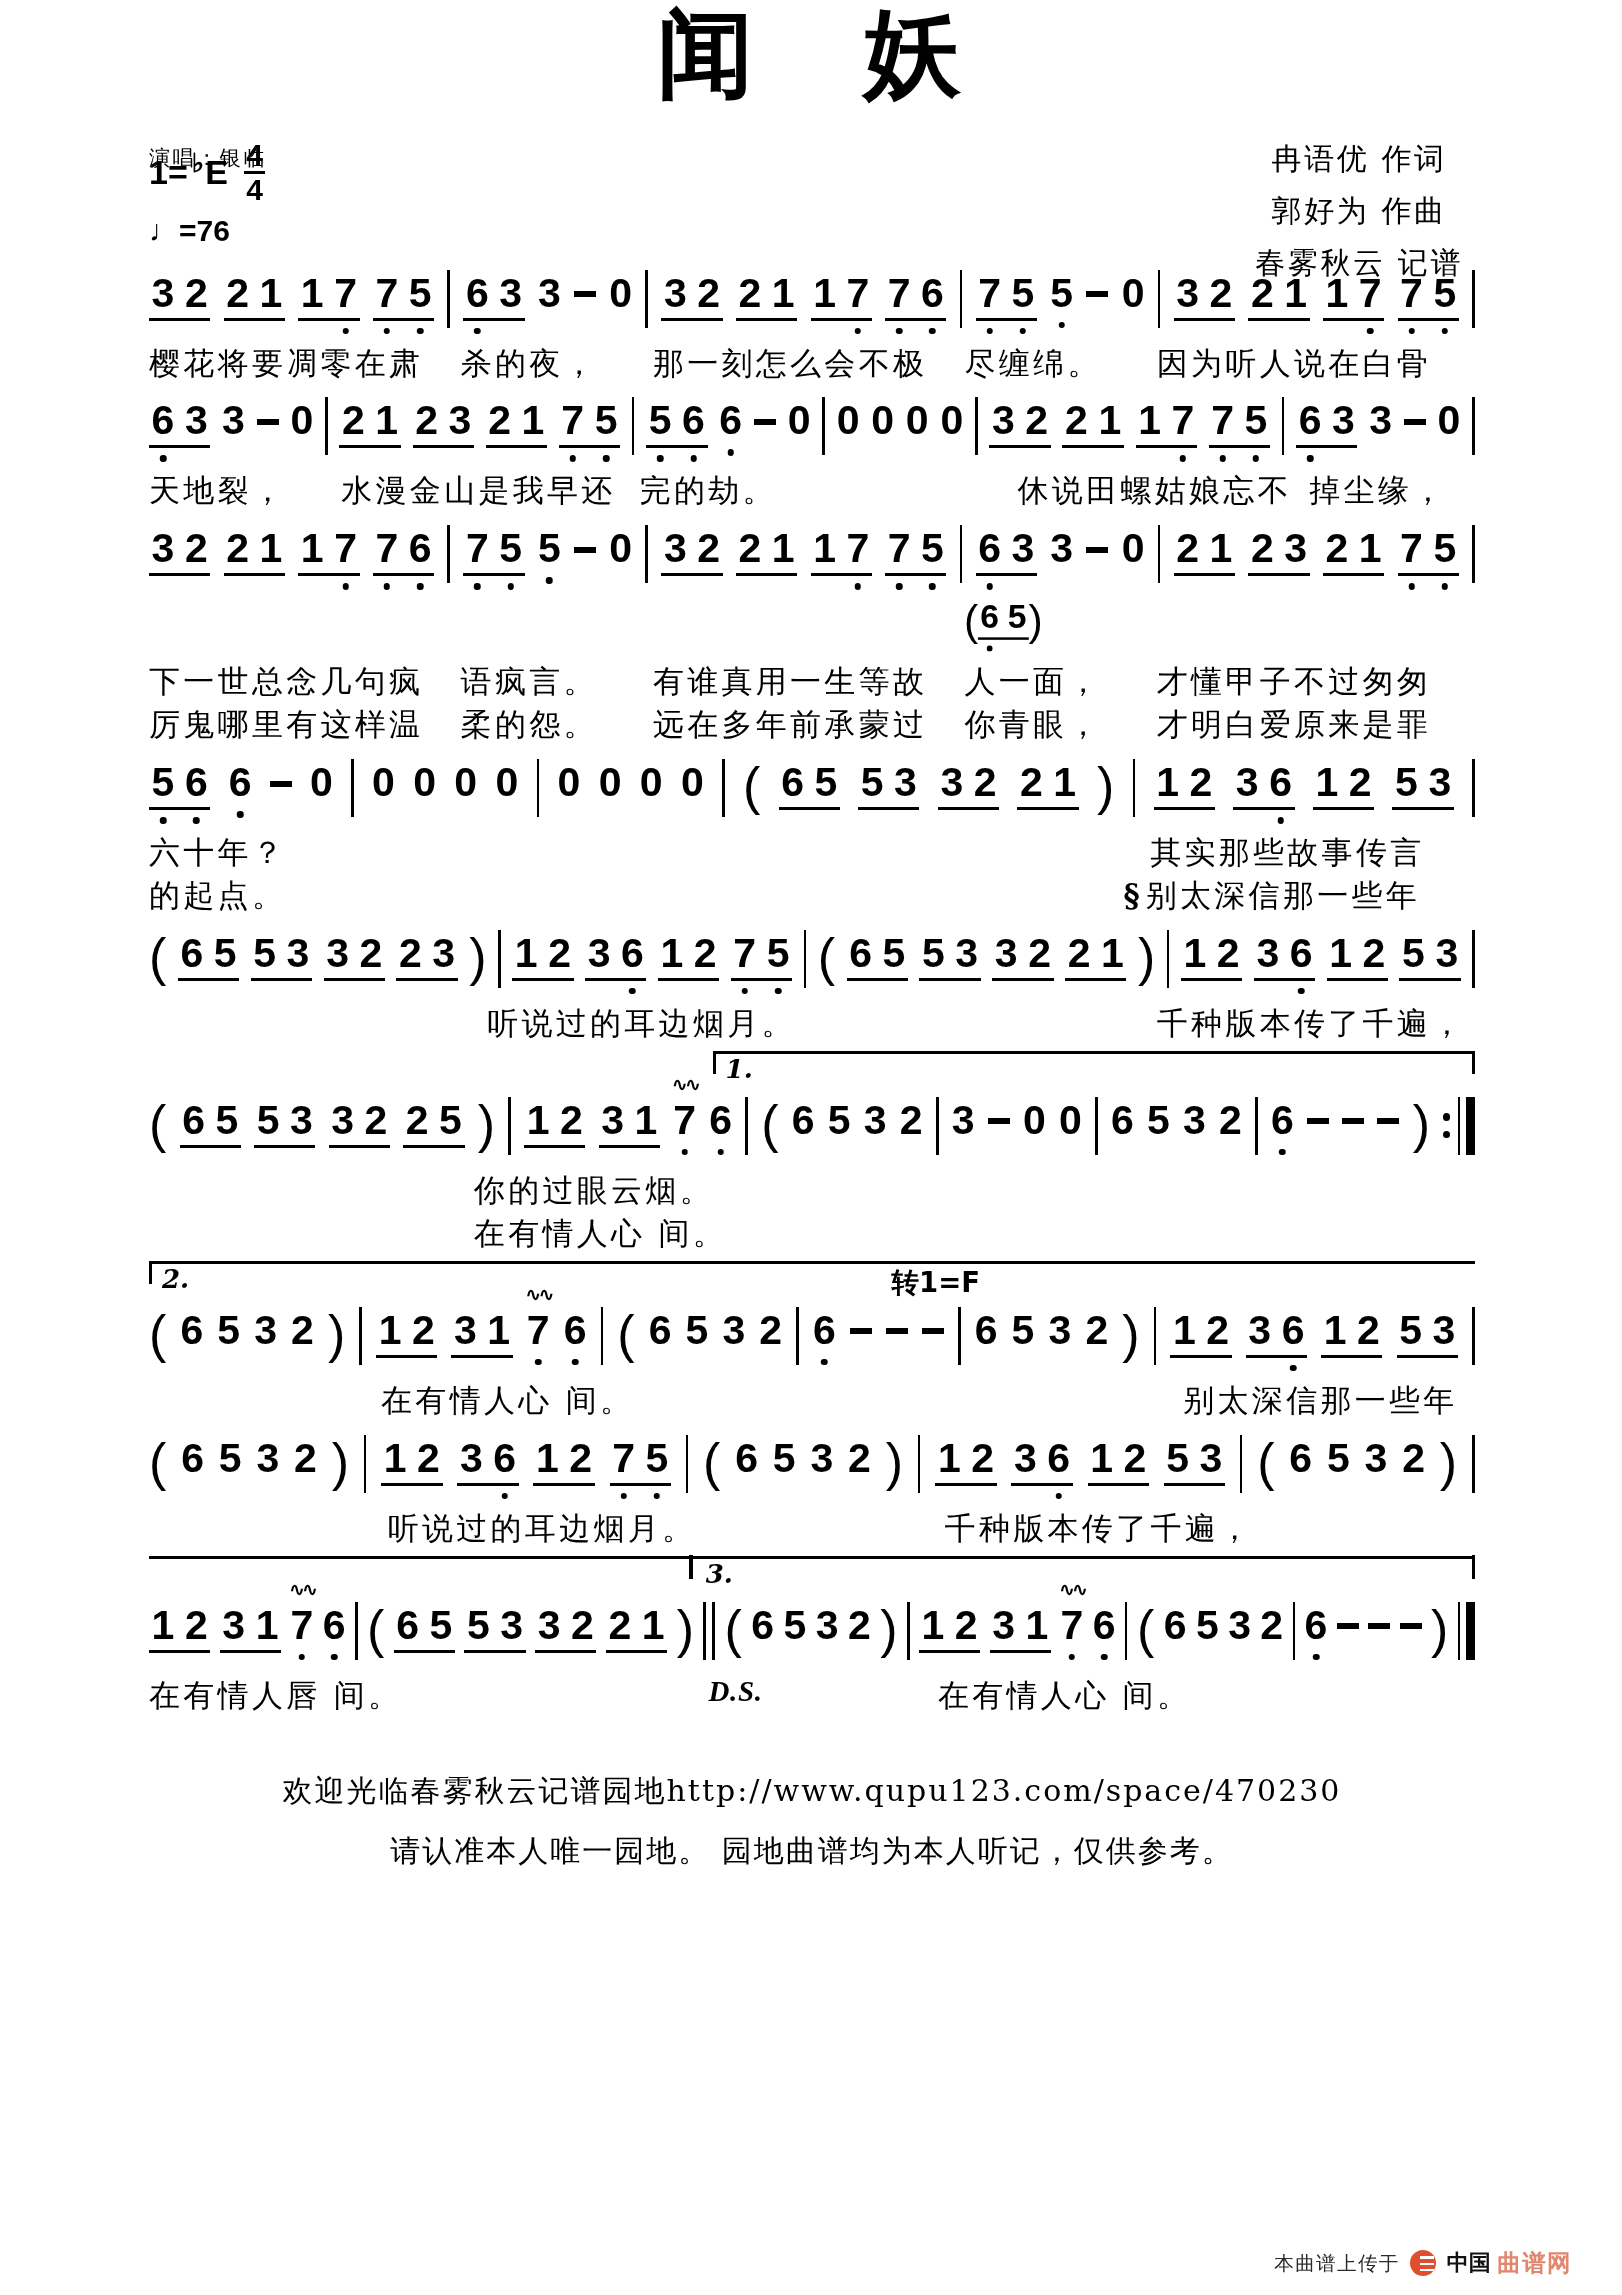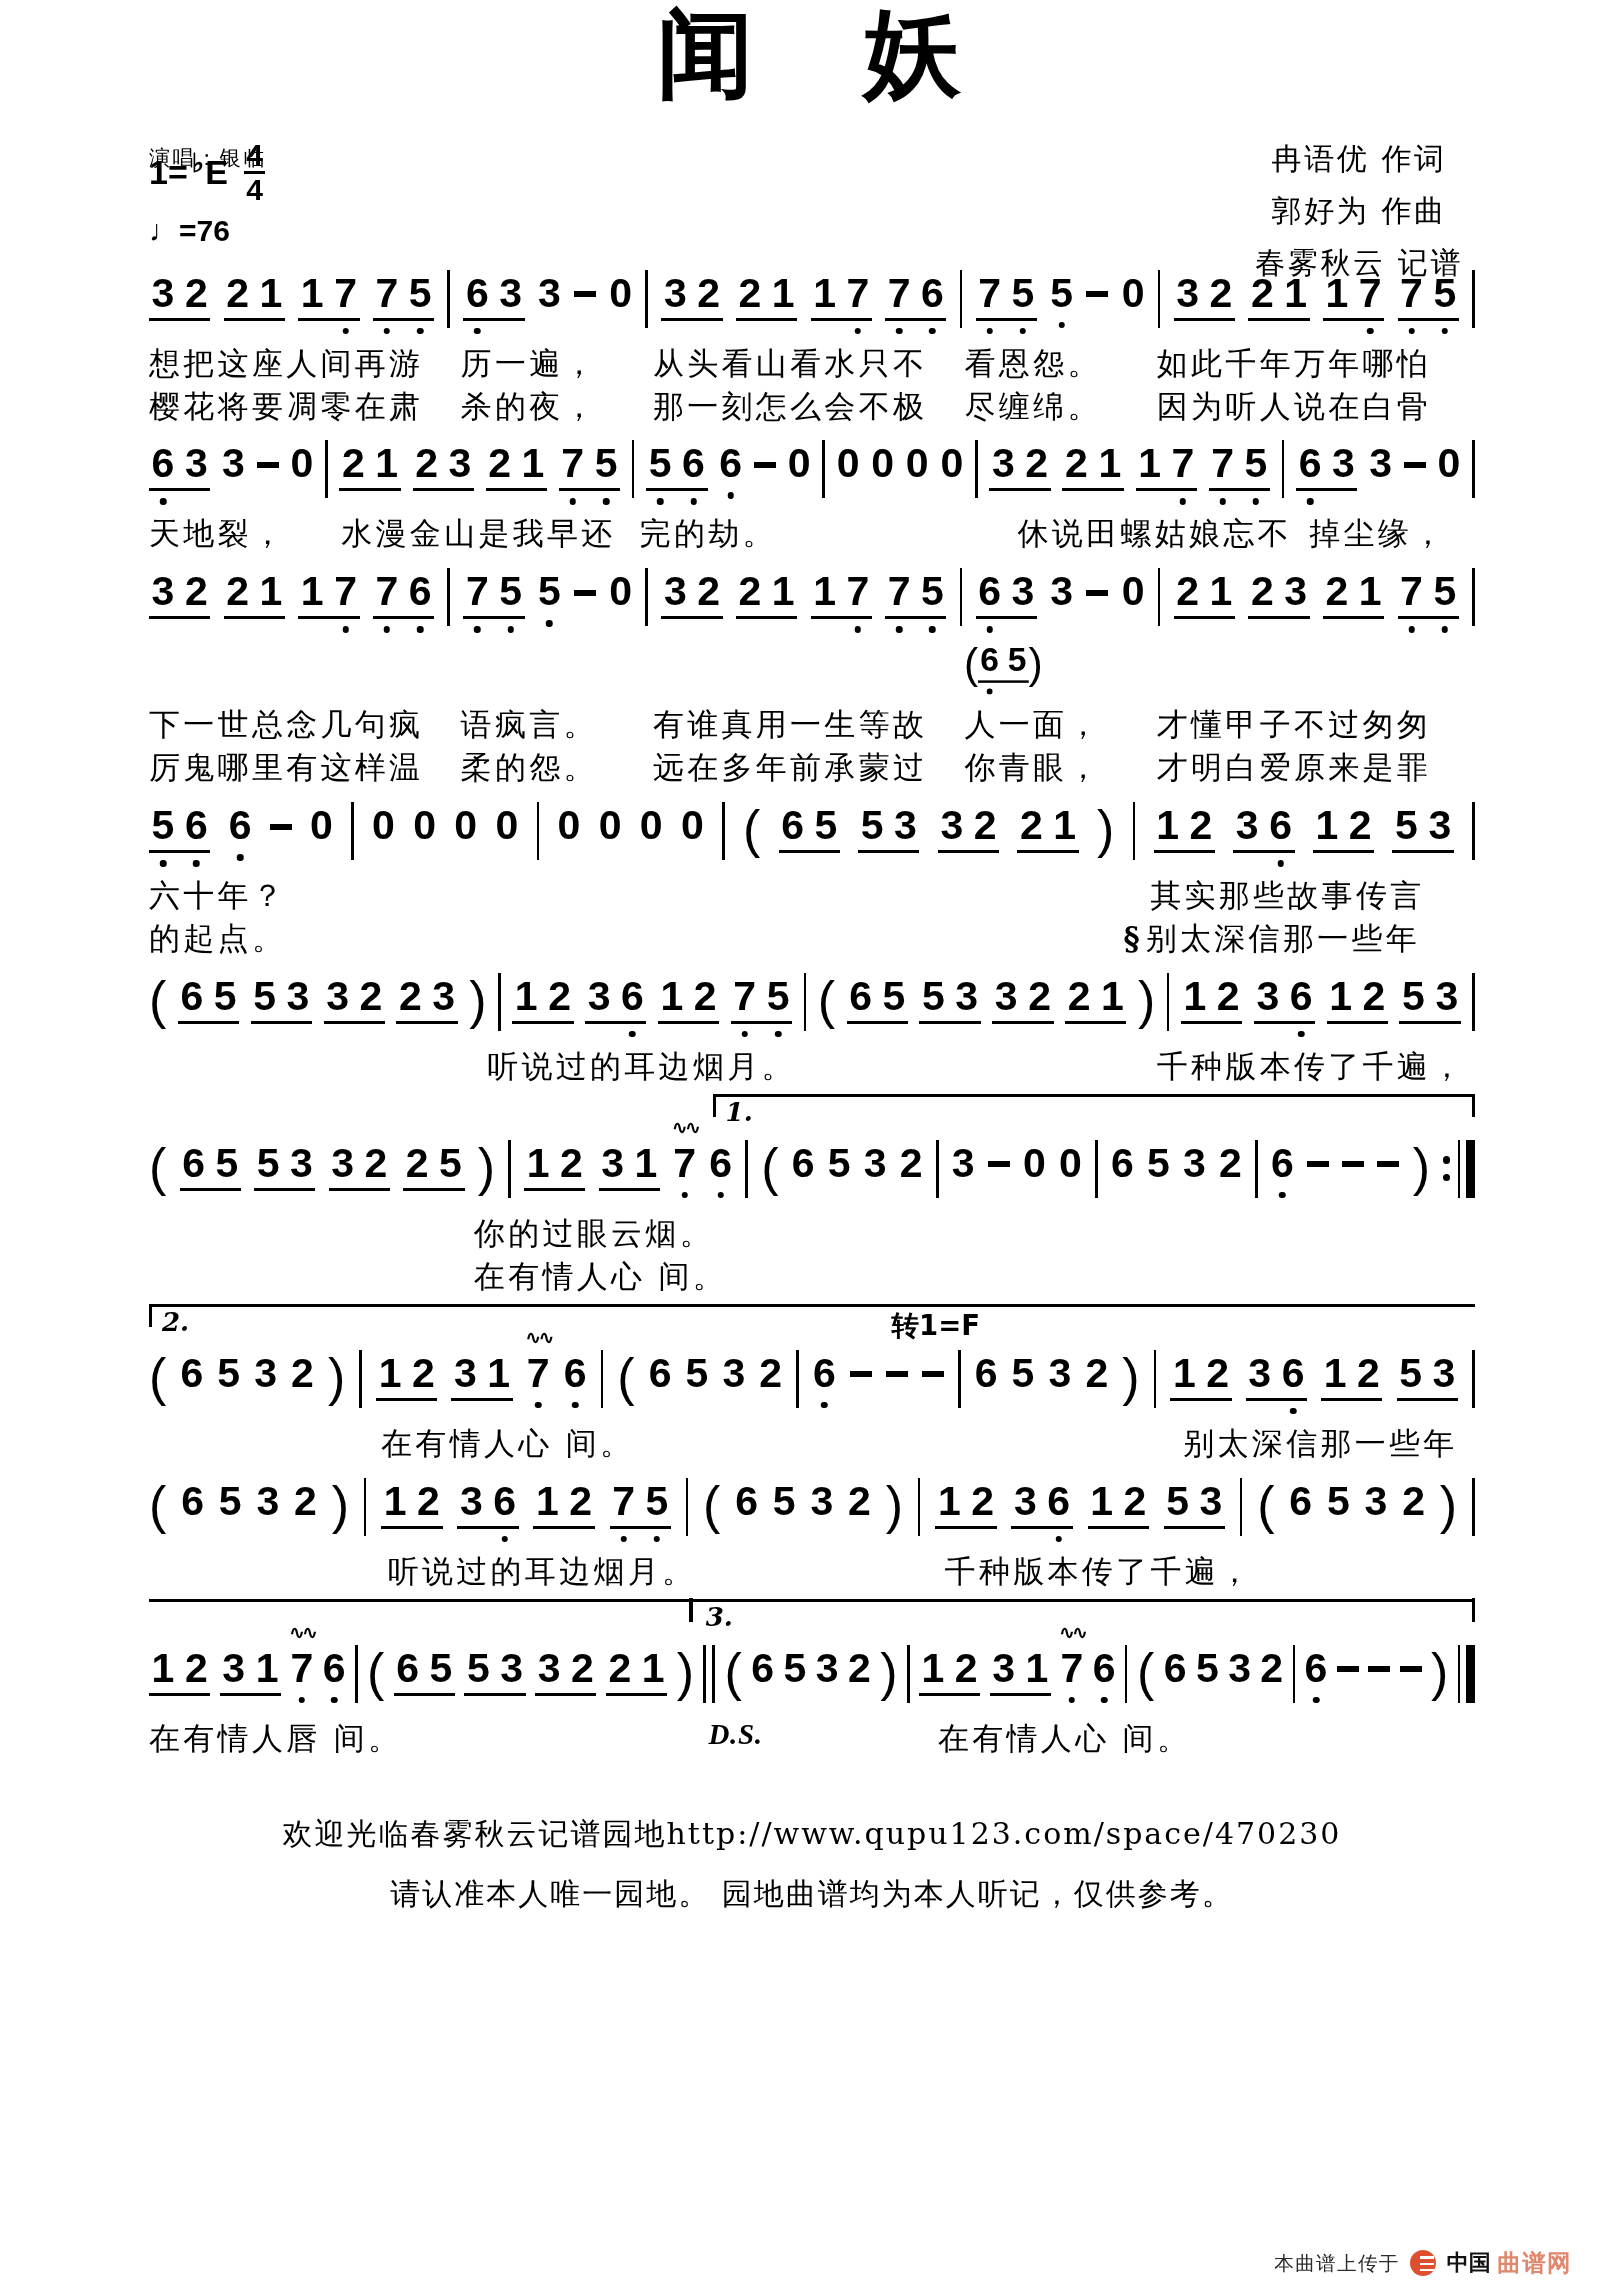--- a/index.html
+++ b/index.html
@@ -235,27 +235,20 @@
                 <span class="dot"></span>
               </span>
               <span class="note">
                 <span class="digit">5</span>
                 <span class="dot"></span>
               </span>
             </span>
             <span class="bar"></span>
           </div>
           <div class="lyrrow">
-            <span class="lyr" style="left: 0%;">想把这座人间再游</span>
-            <span class="lyr" style="left: 23.5%;">历一遍，</span>
-            <span class="lyr" style="left: 38%;">从头看山看水只不</span>
-            <span class="lyr" style="left: 61.5%;">看恩怨。</span>
-            <span class="lyr" style="left: 76%;">如此千年万年哪怕</span>
-          </div>
-          <div class="lyrrow">
             <span class="lyr" style="left: 0%;">樱花将要凋零在肃</span>
             <span class="lyr" style="left: 23.5%;">杀的夜，</span>
             <span class="lyr" style="left: 38%;">那一刻怎么会不极</span>
             <span class="lyr" style="left: 61.5%;">尽缠绵。</span>
             <span class="lyr" style="left: 76%;">因为听人说在白骨</span>
           </div>
         </div>
         <div class="system">
           <div class="notesrow">
             <span class="grp">

